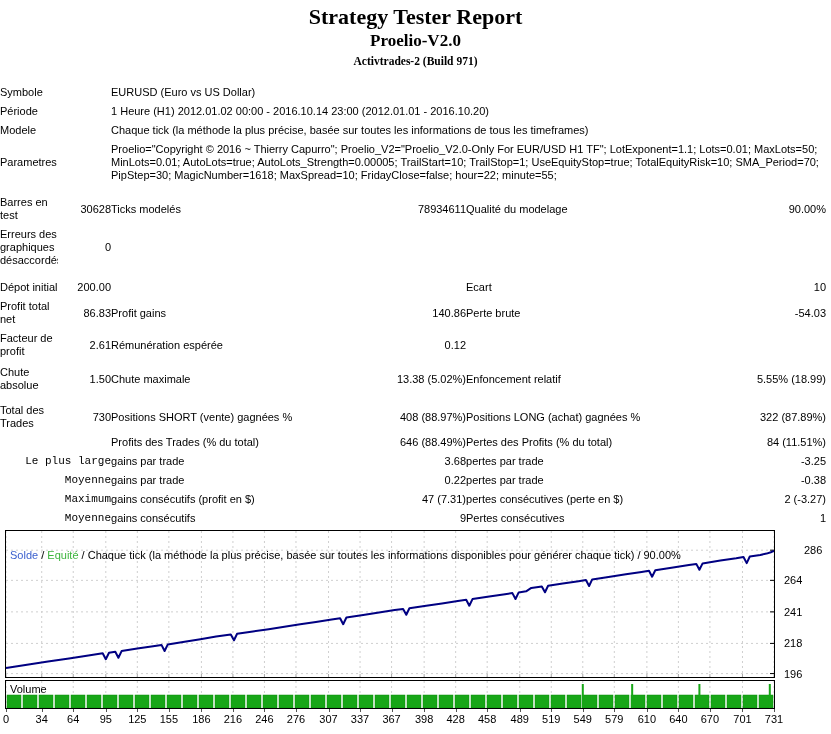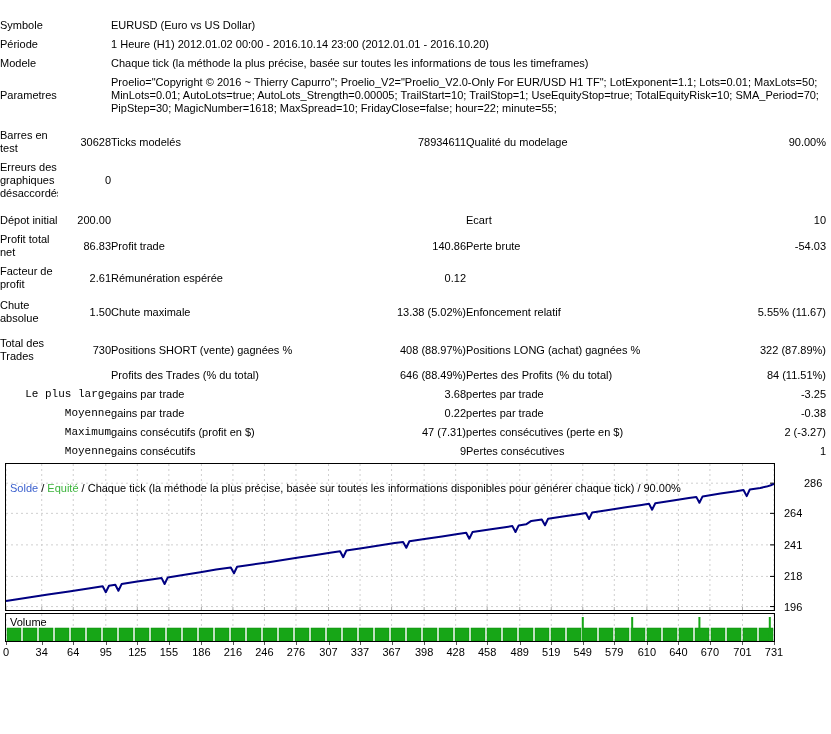--- a/index.html
+++ b/index.html
@@ -24,20 +24,25 @@
   .xaxis{position:relative;height:18px;margin-left:5px;font-size:11px;}
   .xl{position:absolute;top:4px;width:34px;text-align:center;}
   .xtick{position:absolute;top:0;width:1px;height:3px;background:#555;}
   svg{display:block;}
 </style>
 </head>
 <body>
 
 <div class="page">
 
+  <div class="hdr">
+    <div class="title">Strategy Tester Report</div>
+    <div class="subtitle">Proelio-V2.0</div>
+    <div class="build">Activtrades-2 (Build 971)</div>
+  </div>
 
   <table class="report">
     <colgroup>
       <col style="width:58px">
         <col style="width:53px">
         <col style="width:240px">
       <col style="width:115px">
         <col style="width:240px">
         <col style="width:120px">
     </colgroup>
@@ -87,21 +92,21 @@
           <td class="pre">Dépot initial</td>
           <td class="val">200.00</td>
           <td class="ind"></td>
           <td class="val"></td>
           <td class="ind">Ecart</td>
           <td class="val">10</td>
         </tr>
         <tr>
           <td class="pre">Profit total net</td>
           <td class="val">86.83</td>
-          <td class="ind">Profit trade</td>
+          <td class="ind">Profit gains</td>
           <td class="val">140.86</td>
           <td class="ind">Perte brute</td>
           <td class="val">-54.03</td>
         </tr>
         <tr>
           <td class="pre">Facteur de
 profit</td>
           <td class="val">2.61</td>
           <td class="ind">Rémunération espérée</td>
           <td class="val">0.12</td>
@@ -111,21 +116,21 @@
         <tr>
           <td colspan="6" class="" style="height: 2px; padding: 0px;"></td>
         </tr>
         <tr>
           <td class="pre">Chute
 absolue</td>
           <td class="val">1.50</td>
           <td class="ind">Chute maximale</td>
           <td class="val">13.38 (5.02%)</td>
           <td class="ind">Enfoncement relatif</td>
-          <td class="val">5.55% (11.67)</td>
+          <td class="val">5.55% (18.99)</td>
         </tr>
         <tr>
           <td colspan="6" class="" style="height: 6px; padding: 0px;"></td>
         </tr>
         <tr>
           <td class="pre">Total des
 Trades</td>
           <td class="val">730</td>
           <td class="ind">Positions SHORT (vente) gagnées %</td>
           <td class="val">408 (88.97%)</td>

